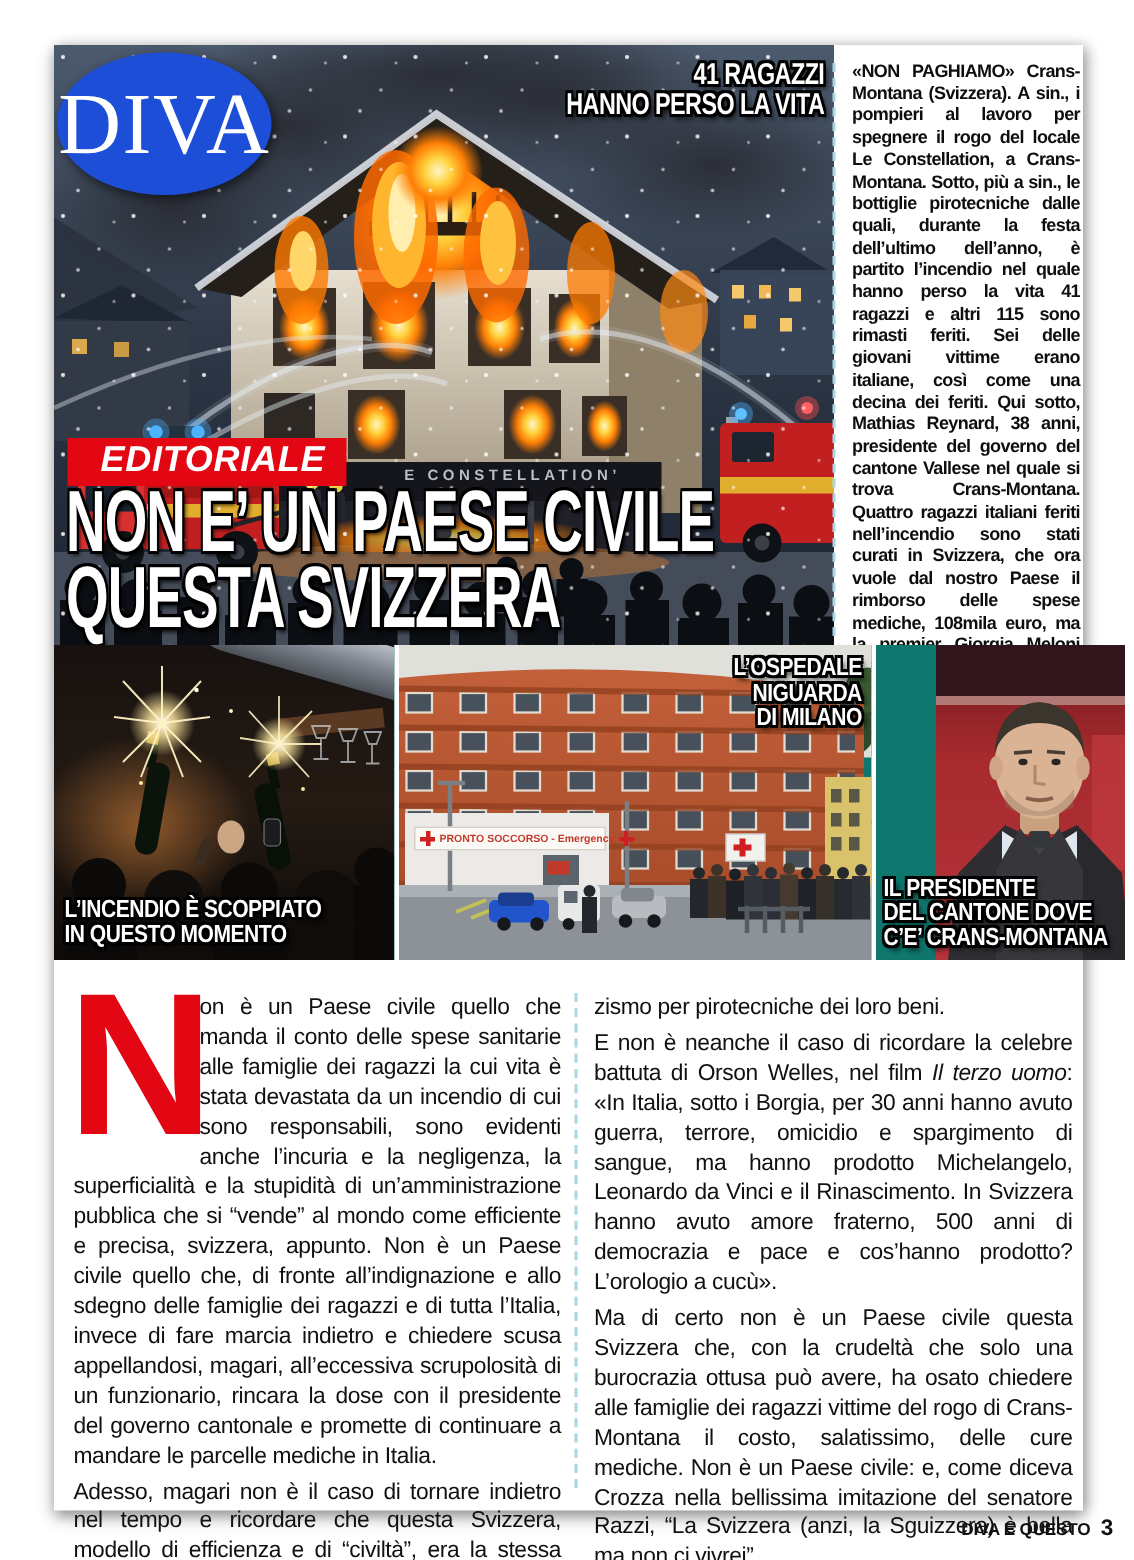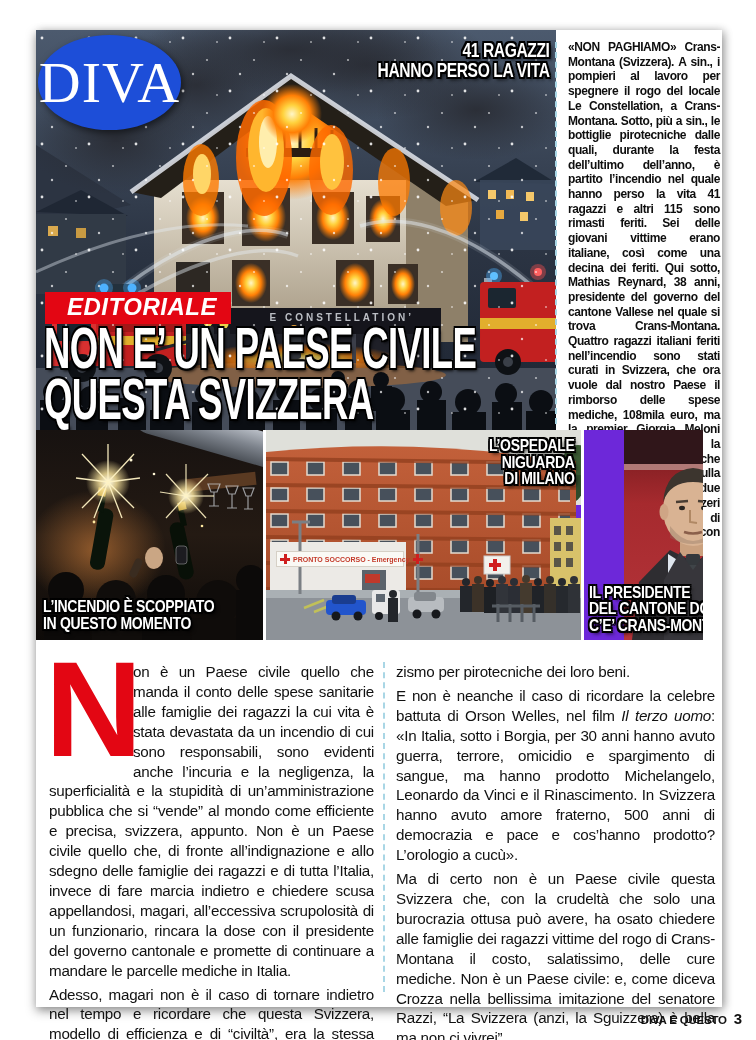--- a/index.html
+++ b/index.html
@@ -12,24 +12,24 @@
   .diva-logo{position:absolute;left:2px;top:5px;width:143px;height:95px;background:#1d4ed8;border-radius:50%;display:flex;align-items:center;justify-content:center;box-shadow:2px 3px 7px rgba(0,0,0,.55);}
   .diva-logo span{font-family:"Liberation Serif",serif;color:#fff;font-size:58px;letter-spacing:1px;}
   .outline-txt{text-shadow:-2px -2px 0 #000,2px -2px 0 #000,-2px 2px 0 #000,2px 2px 0 #000,0 -2px 0 #000,0 2px 0 #000,-2px 0 0 #000,2px 0 0 #000,3px 3px 4px rgba(0,0,0,.85);}
   .kicker{position:absolute;right:6px;top:10px;text-align:right;color:#fff;font-weight:bold;font-size:20px;line-height:1.0;letter-spacing:-.5px;transform:scaleX(.78);transform-origin:right top;}
   .editorial{position:absolute;left:9px;top:262px;background:#e30613;color:#fff;font-weight:bold;font-style:italic;font-size:24px;line-height:1;padding:3px 14px 5px 22px;letter-spacing:.5px;}
   .headline{position:absolute;left:8px;top:292px;color:#fff;font-weight:bold;font-size:58px;line-height:51px;letter-spacing:-1px;white-space:nowrap;transform:scaleX(.63);transform-origin:left top;}
   
   .caption-col{position:absolute;left:532px;top:10px;width:152px;font-size:12px;line-height:14.7px;font-weight:bold;text-align:justify;color:#0e0e0e;letter-spacing:-.4px;}
   .vdash{position:absolute;width:0;border-left:2px dashed #a9d6e5;}
   
-  .mid-photo{position:absolute;top:400px;height:210px;overflow:hidden;box-sizing:border-box;background:#6d28d9;}
+  .mid-photo{position:absolute;top:400px;height:210px;overflow:hidden;box-sizing:border-box;background:#0f766e;}
   .party{left:0;width:227px;}
   .hospital{left:227px;width:318px;border-left:3px solid #fff;}
-  .president{left:545px;width:122px;border-left:3px solid #fff;padding-left:40px;}
+  .president{left:545px;width:169px;border-left:3px solid #fff;padding-left:40px;}
   .photo-cap{position:absolute;color:#fff;font-weight:bold;font-size:16.5px;line-height:16.5px;letter-spacing:-.4px;transform:scaleX(.85);white-space:nowrap;}
   .cap-party{left:7px;bottom:9px;transform-origin:left bottom;}
   .cap-hospital{right:6px;top:7px;text-align:right;transform-origin:right top;}
   .cap-president{left:5px;bottom:7px;transform-origin:left bottom;}
   .hospital-sign{position:absolute;left:10px;top:121px;width:128px;height:16px;background:#faf9f5;border:1px solid #d6d0c6;display:flex;align-items:center;gap:3px;padding:0 3px;box-sizing:border-box;}
   .cross{position:relative;width:10px;height:10px;flex:0 0 10px;}
   .cross::before{content:"";position:absolute;left:3.5px;top:0;width:3px;height:10px;background:#cf1f1f;}
   .cross::after{content:"";position:absolute;left:0;top:3.5px;width:10px;height:3px;background:#cf1f1f;}
   .sign-text{color:#c43a2a;font-size:7px;font-weight:bold;white-space:nowrap;letter-spacing:0;}
   

